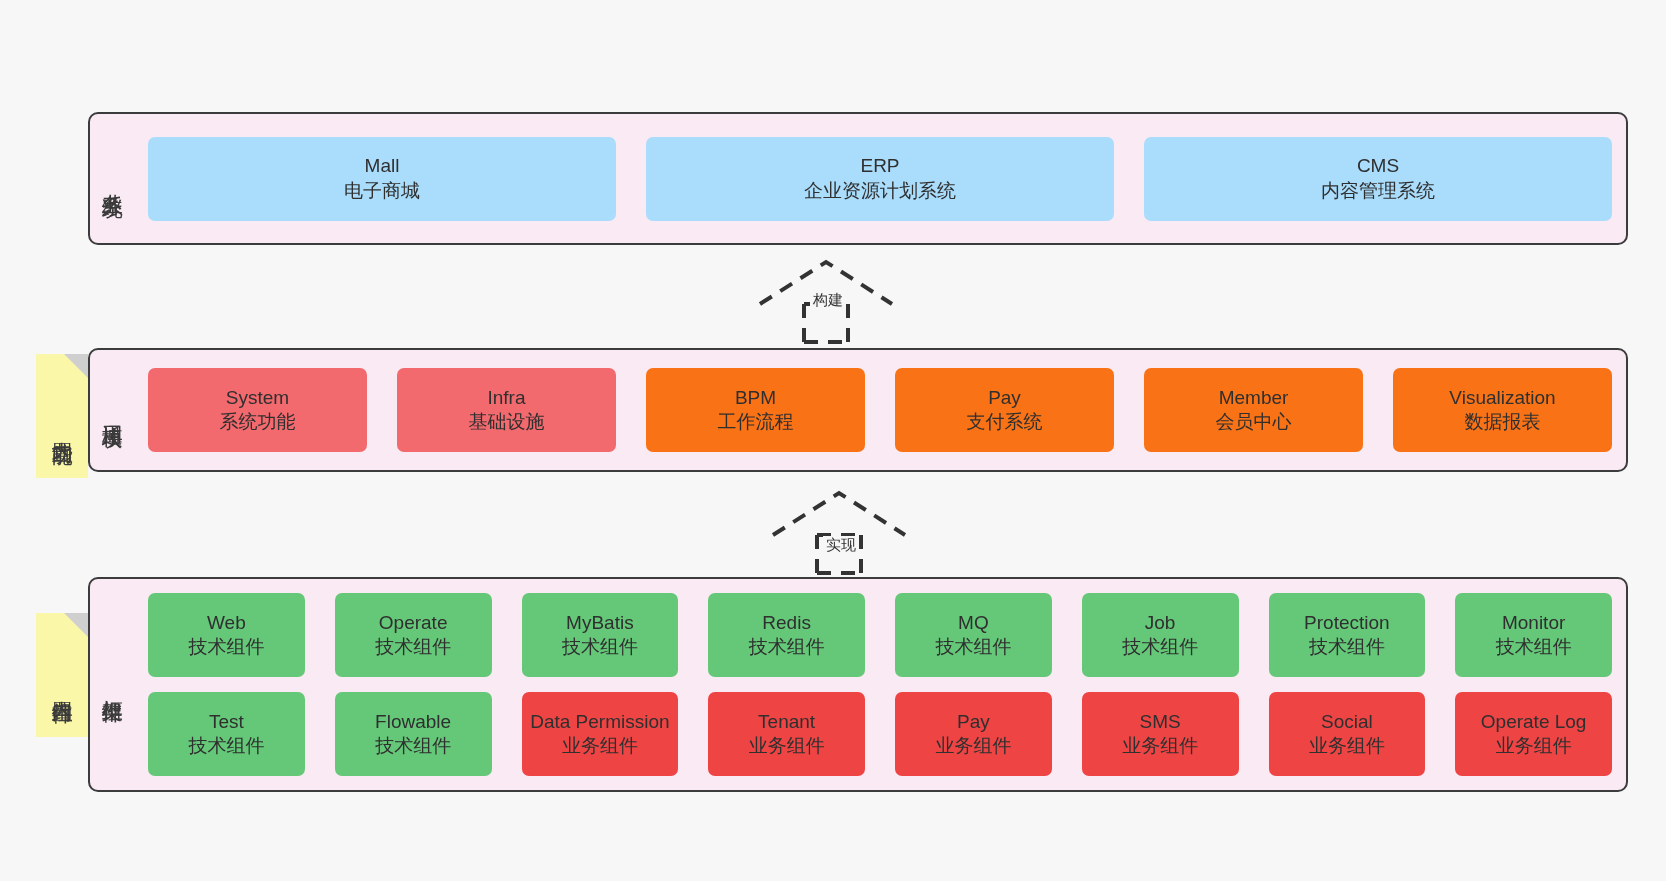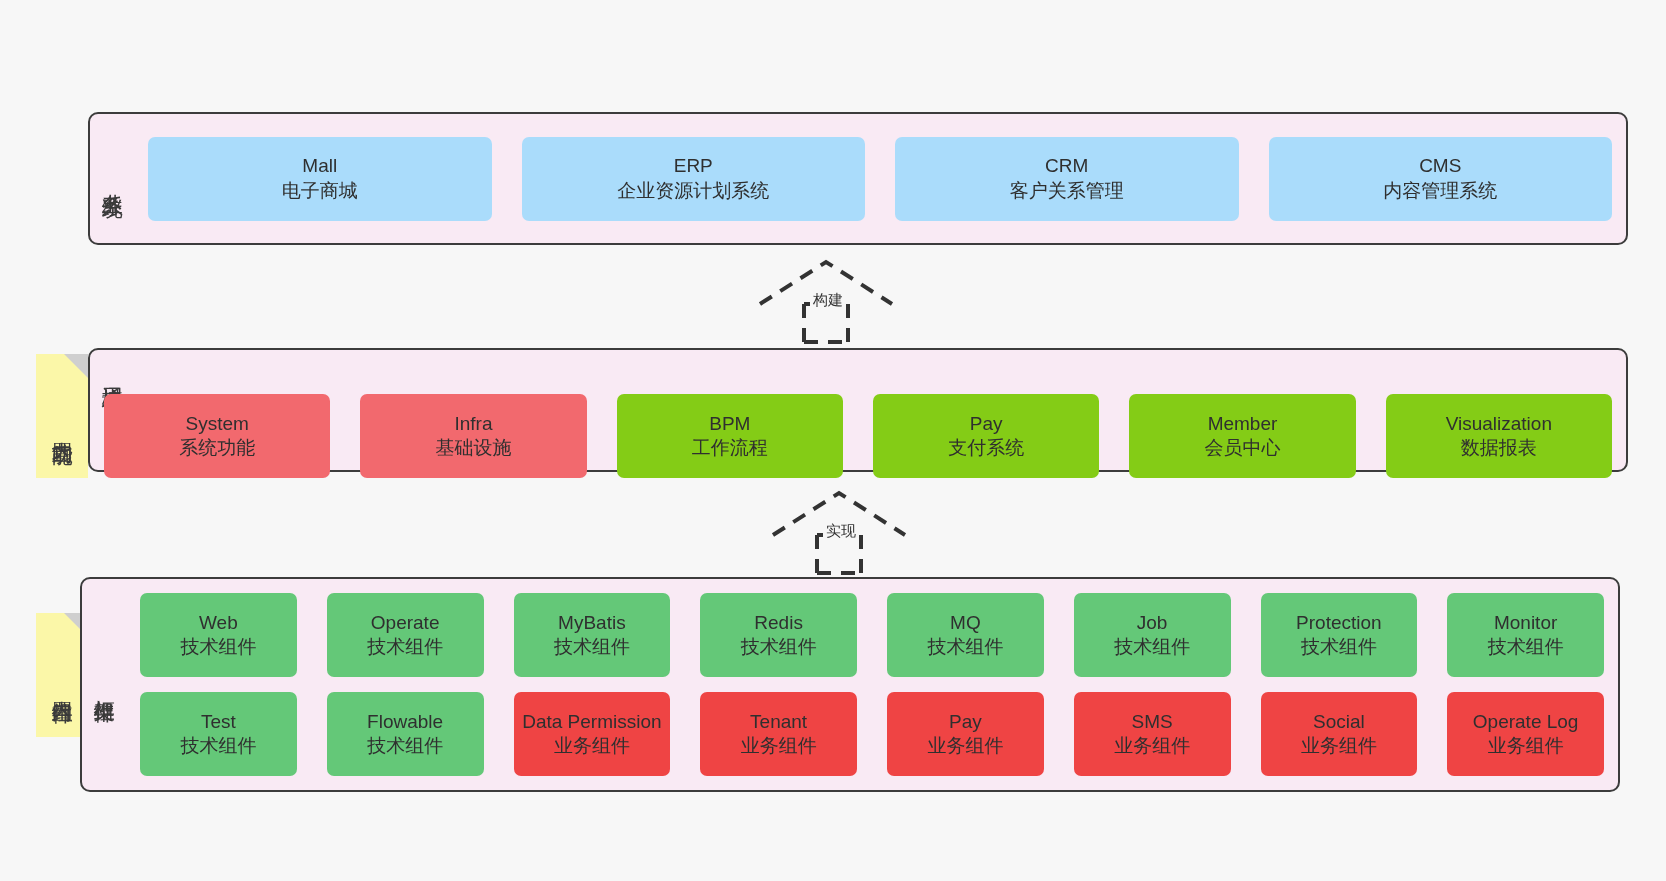--- a/index.html
+++ b/index.html
@@ -66,21 +66,21 @@
     padding:6px 4px;
     user-select:none;
   }
   .cell .l1{display:block;}
   .cell .l2{display:block;}
   .cell.tall{min-height:84px;}
 
   
   .c-blue      {background:#aadcfb;}
   .c-red       {background:#f2696e;}
-  .c-pink      {background:#84cc16;}
+  .c-pink      {background:#f97316;}
   .c-green     {background:#64c878;}
   .c-greenlight{background:#ef4444;}
 
   
   .note{
     position:absolute;
     background:#fbf7a8;
     box-sizing:border-box;
     display:flex;
     align-items:center;
@@ -124,24 +124,20 @@
     <div class="layer-title">业务系统</div>
     <div class="layer-body">
       <div class="row">
         <div class="cell c-blue tall">
           <span class="l1">Mall</span>
           <span class="l2">电子商城</span>
         </div>
         <div class="cell c-blue tall">
           <span class="l1">ERP</span>
           <span class="l2">企业资源计划系统</span>
-        </div>
-        <div class="cell c-blue tall">
-          <span class="l1">CRM</span>
-          <span class="l2">客户关系管理</span>
         </div>
         <div class="cell c-blue tall">
           <span class="l1">CMS</span>
           <span class="l2">内容管理系统</span>
         </div>
       </div>
     </div>
   </div>
 
   <div class="arrow" id="connector-build" style="left:758px;top:258px;width:140px;height:86px;">
@@ -153,21 +149,21 @@
       <polyline points="46,84 90,84" fill="none" stroke="#333" stroke-width="4" stroke-dasharray="14,10"></polyline>
     </svg>
     <span class="arrow-label" style="left:52px;top:33px;">构建</span>
   </div>
 
   <div class="note" id="note-builtin-features" style="left:36px;top:354px;width:52px;height:124px;">
     <span class="fold"></span>
     <span>内置功能</span>
   </div>
 
-  <div class="layer" id="layer-common-modules" style="left:88px;top:348px;width:1540px;height:124px;flex-direction:column;">
+  <div class="layer" id="layer-common-modules" style="left:88px;top:348px;width:1540px;height:124px;">
     <div class="layer-title">通用模块</div>
     <div class="layer-body">
       <div class="row">
         <div class="cell c-red tall">
           <span class="l1">System</span>
           <span class="l2">系统功能</span>
         </div>
         <div class="cell c-red tall">
           <span class="l1">Infra</span>
           <span class="l2">基础设施</span>
@@ -193,29 +189,29 @@
   </div>
 
   <div class="arrow" id="connector-implement" style="left:771px;top:489px;width:140px;height:86px;">
     <svg width="140" height="86" viewBox="0 0 140 86" aria-hidden="true">
       <polyline points="2,46 68,4 134,46" fill="none" stroke="#333" stroke-width="4" stroke-dasharray="14,10" stroke-linecap="butt"></polyline>
       <polyline points="46,46 46,86" fill="none" stroke="#333" stroke-width="4" stroke-dasharray="14,10"></polyline>
       <polyline points="90,46 90,86" fill="none" stroke="#333" stroke-width="4" stroke-dasharray="14,10"></polyline>
       <polyline points="46,46 90,46" fill="none" stroke="#333" stroke-width="4" stroke-dasharray="14,10"></polyline>
       <polyline points="46,84 90,84" fill="none" stroke="#333" stroke-width="4" stroke-dasharray="14,10"></polyline>
     </svg>
-    <span class="arrow-label" style="left:52px;top:33px;">实现</span>
+    <span class="arrow-label" style="left:52px;top:47px;">实现</span>
   </div>
 
   <div class="note" id="note-builtin-components" style="left:36px;top:613px;width:52px;height:124px;">
     <span class="fold"></span>
     <span>内置组件</span>
   </div>
 
-  <div class="layer" id="layer-framework-components" style="left:80px;top:577px;width:1540px;height:215px;">
+  <div class="layer" id="layer-framework-components" style="left:88px;top:577px;width:1540px;height:215px;">
     <div class="layer-title">框架组件</div>
     <div class="layer-body">
 
       <div class="row">
         <div class="cell c-green tall">
           <span class="l1">Web</span>
           <span class="l2">技术组件</span>
         </div>
         <div class="cell c-green tall">
           <span class="l1">Operate</span>

